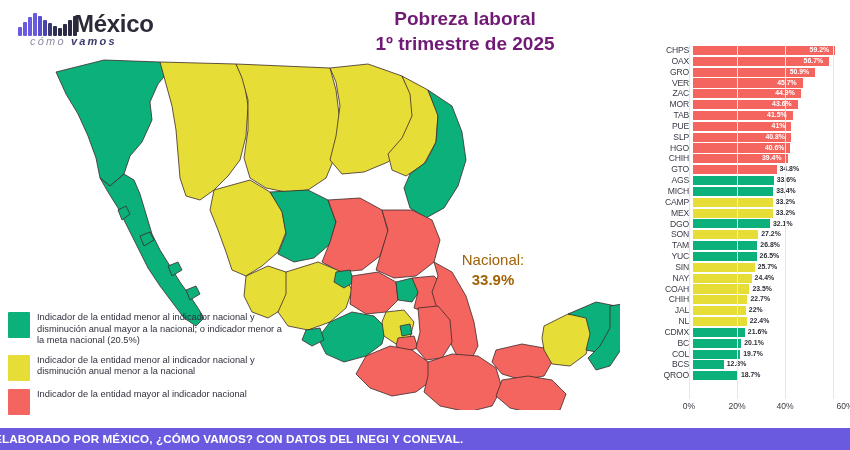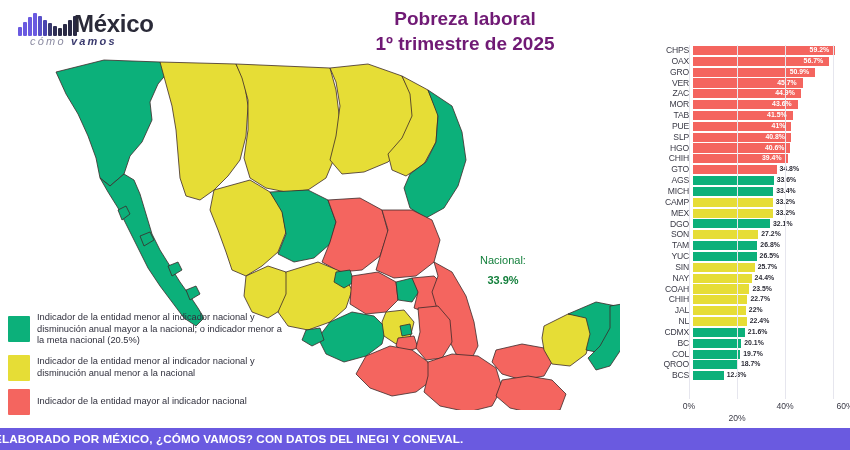--- a/index.html
+++ b/index.html
@@ -22,27 +22,27 @@
   #logo-sub .b{color:#3a3a6e;font-weight:bold;}
 
   
   #title{position:absolute;left:300px;top:6px;width:330px;text-align:center;
     color:#5b57c4;font-weight:bold;font-size:19px;line-height:25px;}
 
   
   #map-wrap{position:absolute;left:0px;top:50px;width:620px;height:360px;}
   #map-svg{display:block;width:100%;height:100%;}
 
-  #nacional{position:absolute;left:448px;top:200px;width:110px;text-align:center;
-    font-size:11px;color:#15803d;line-height:20px;}
+  #nacional{position:absolute;left:438px;top:200px;width:110px;text-align:center;
+    font-size:15px;color:#a16207;line-height:20px;}
   #nacional .v{font-weight:bold;}
 
   
   #legend{position:absolute;left:8px;top:312px;width:280px;}
-  .lg-row{display:flex;align-items:center;margin-bottom:8px;}
+  .lg-row{display:flex;align-items:flex-start;margin-bottom:8px;}
   .lg-sw{width:22px;height:26px;flex:0 0 22px;margin-right:7px;border-radius:1px;}
   .lg-tx{font-size:9.3px;line-height:11.6px;color:#2f2f3c;}
 
   
   #chart{position:absolute;left:645px;top:45px;width:200px;height:372px;}
   .grid{position:absolute;top:0;bottom:18px;width:1px;background:#e6e6ee;}
   .rowline{position:relative;height:10.85px;display:flex;align-items:center;}
   .rlab{width:44px;flex:0 0 44px;text-align:right;font-size:8.6px;color:#3a3a46;
     padding-right:4px;line-height:10.85px;letter-spacing:-.2px;}
   .rbarwrap{position:relative;flex:1 1 auto;height:100%;}
@@ -406,37 +406,37 @@
           </div>
         </div>
         <div class="rowline">
           <div class="rlab">COL</div>
           <div class="rbarwrap">
             <div class="rbar" style="width: 47.28px; background: rgb(12, 176, 122);"></div>
             <div class="rval outside" style="left: 50.28px;">19.7%</div>
           </div>
         </div>
         <div class="rowline">
+          <div class="rlab">BCS</div>
+          <div class="rbarwrap">
+            <div class="rbar" style="width: 30.72px; background: rgb(12, 176, 122);"></div>
+            <div class="rval outside" style="left: 33.72px;">12.8%</div>
+          </div>
+        </div>
+        <div class="rowline">
           <div class="rlab">QROO</div>
           <div class="rbarwrap">
             <div class="rbar" style="width: 44.88px; background: rgb(12, 176, 122);"></div>
             <div class="rval outside" style="left: 47.88px;">18.7%</div>
           </div>
         </div>
-        <div class="rowline">
-          <div class="rlab">BCS</div>
-          <div class="rbarwrap">
-            <div class="rbar" style="width: 30.72px; background: rgb(12, 176, 122);"></div>
-            <div class="rval outside" style="left: 33.72px;">12.8%</div>
-          </div>
-        </div>
       </div>
     <div id="xaxis">
         <span style="left: 0px;">0%</span>
-        <span style="left: 48px; margin-top: 12px;">20%</span>
+        <span style="left: 48px;">20%</span>
         <span style="left: 96px;">40%</span>
         <span style="left: 144px; margin-left: 12px;">60%</span>
       </div>
   <div class="grid" style="left: 44px; background: rgb(230, 230, 238);"></div>
       <div class="grid" style="left: 92px; background: rgb(230, 230, 238);"></div>
       <div class="grid" style="left: 140px; background: rgb(230, 230, 238);"></div>
       <div class="grid" style="left: 188px; background: rgb(230, 230, 238);"></div>
     </div>
 
   <div id="footer" style="background: rgb(106, 90, 224);">

